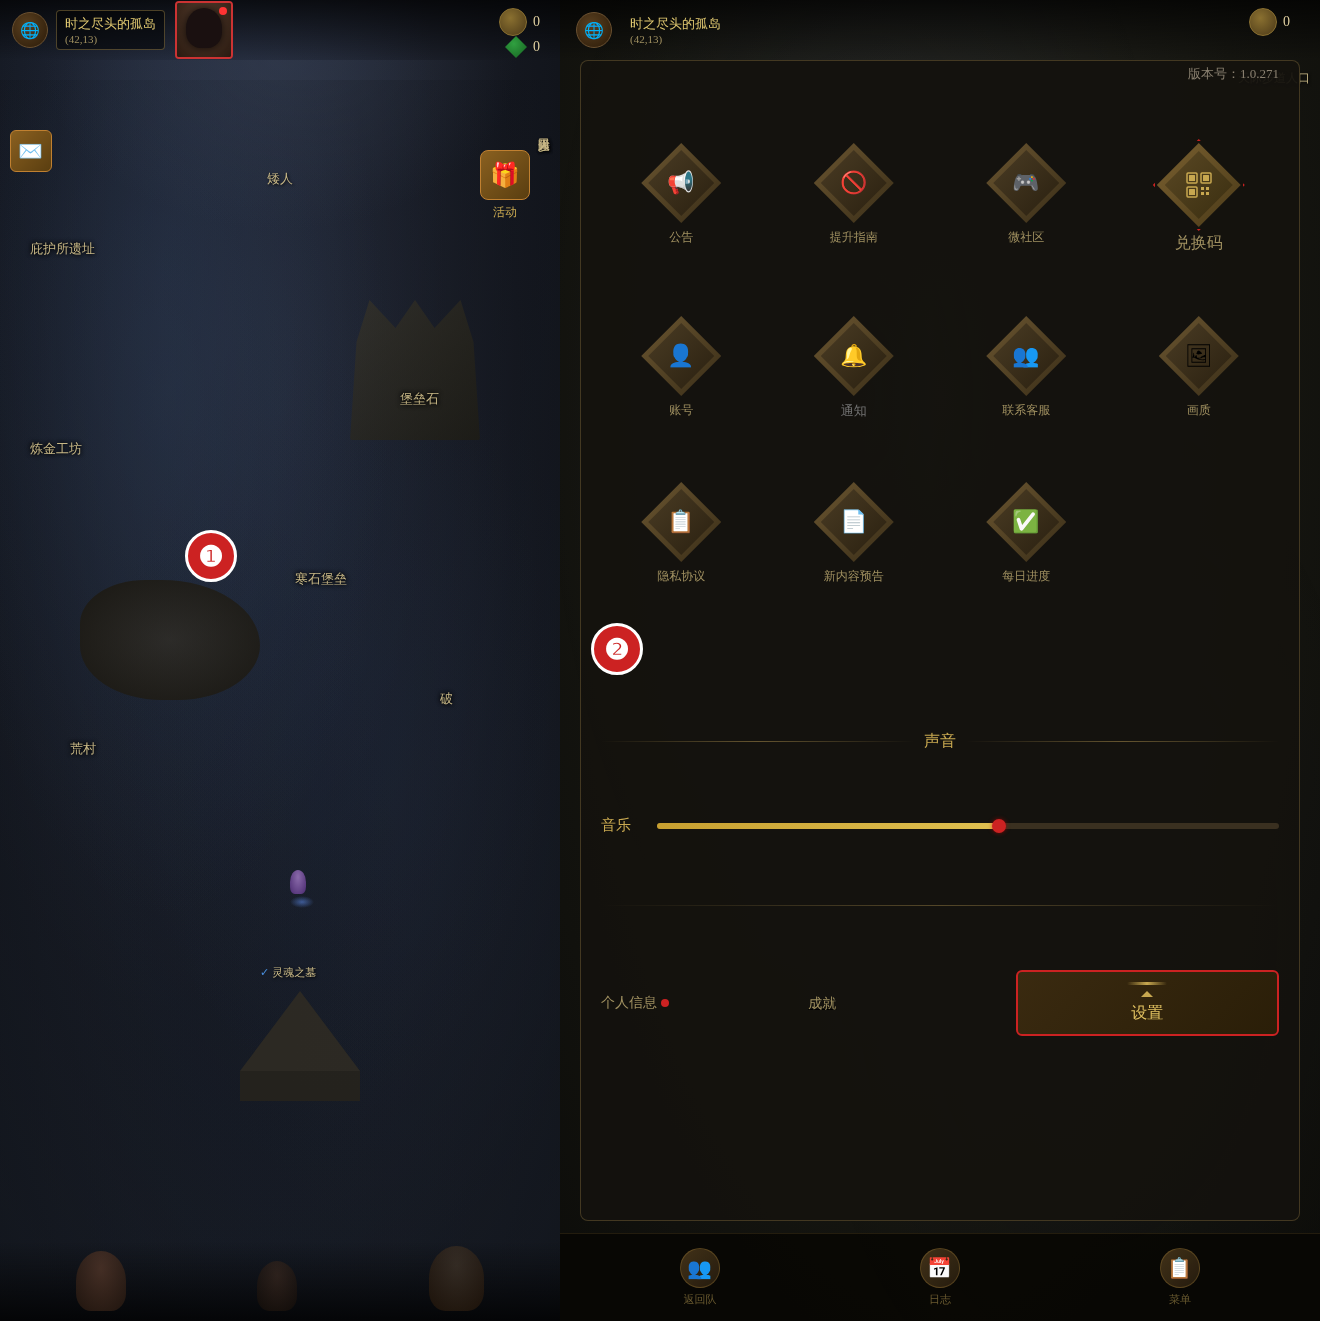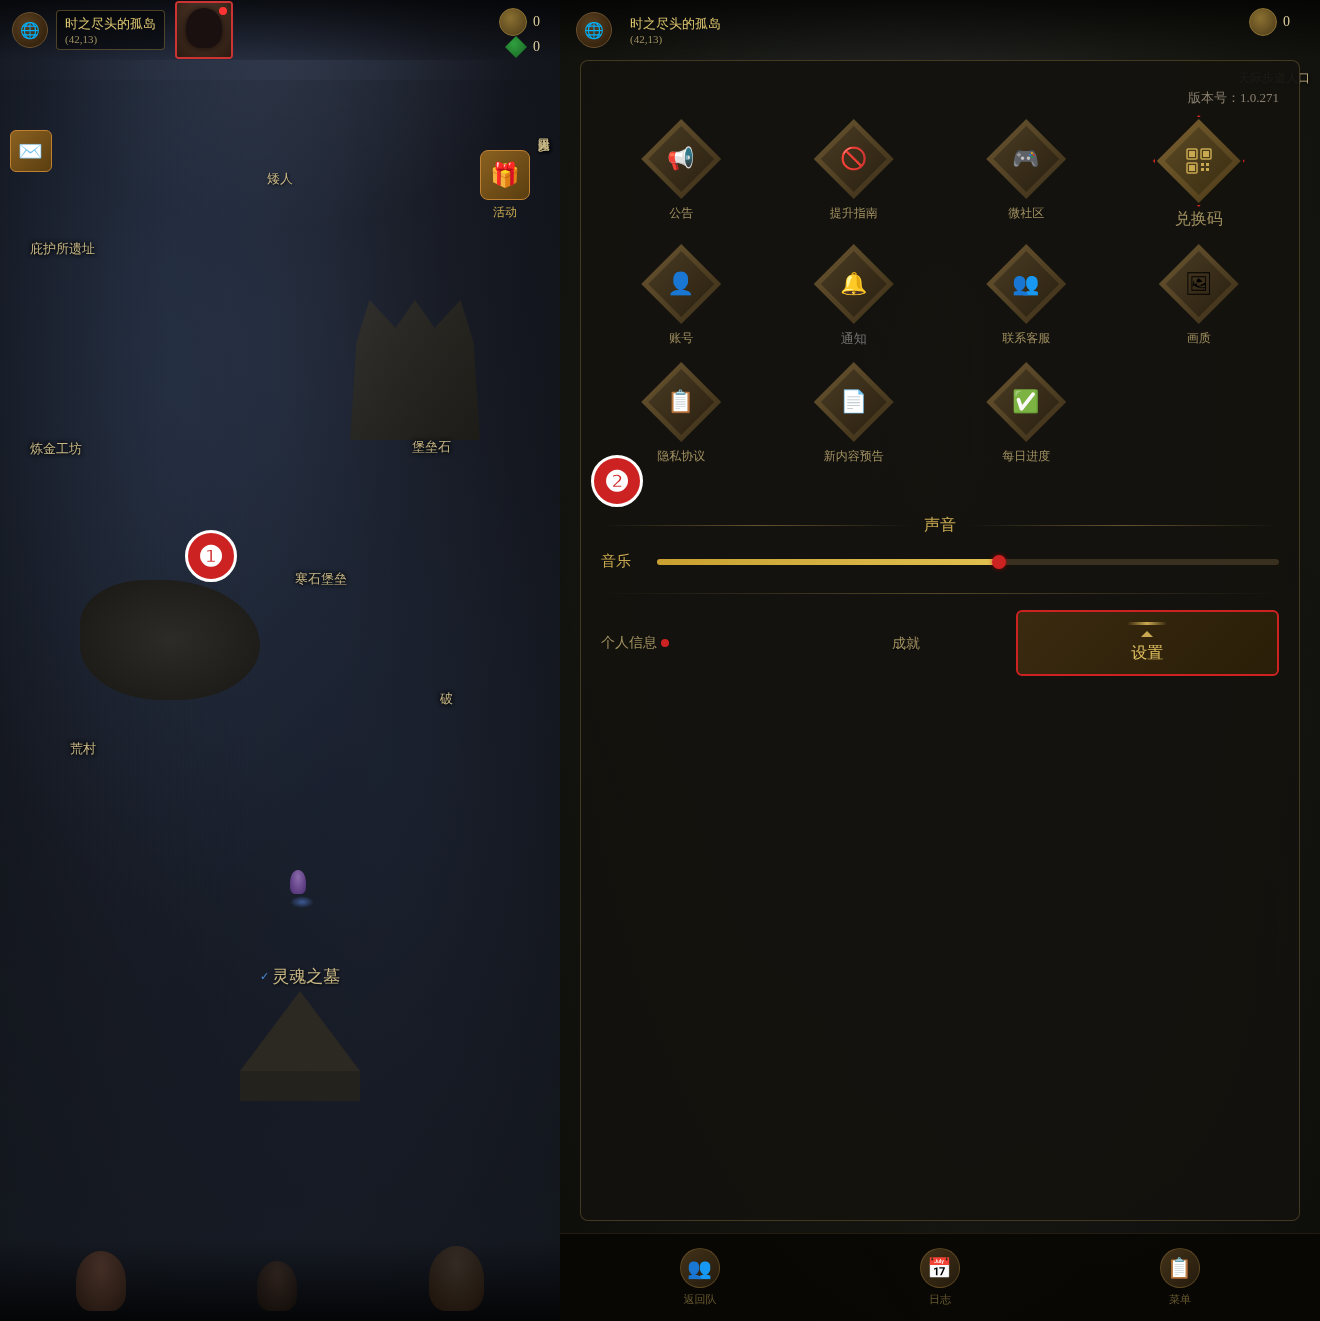--- a/index.html
+++ b/index.html
@@ -179,21 +179,22 @@
       position: absolute;
       top: 60px;
       left: 20px;
       right: 20px;
       bottom: 100px;
       background: rgba(20,18,14,0.95);
       border: 1px solid rgba(180,150,80,0.3);
       border-radius: 8px;
       display: flex;
       flex-direction: column;
-      padding: 28px 20px;
+      padding: 4px 20px;
+      gap: 48px;
     }
 
     .version-text {
       text-align: right;
       color: #8a8070;
       font-size: 13px;
       margin-bottom: 12px;
     }
 
     .section-divider {
@@ -414,28 +415,28 @@
     <div class="activity-icon-box">🎁</div>
     <span class="activity-label">活动</span>
   </div>
 
   <div style="position:absolute;top:130px;right:8px;">
     <div style="color:#c8b886;font-size:12px;writing-mode:vertical-rl;text-orientation:mixed;text-shadow:1px 1px 3px #000;">天际步道人口</div>
   </div>
 
   <div class="map-area-label" style="top:240px;left:30px;">庇护所遗址</div>
   <div class="map-area-label" style="top:440px;left:30px;">炼金工坊</div>
-  <div class="map-area-label" style="top:390px;left:412px;margin-top:48px;">堡垒石</div>
+  <div class="map-area-label" style="top:390px;left:400px;">堡垒石</div>
   <div class="map-area-label" style="top:570px;left:295px;">寒石堡垒</div>
   <div class="map-area-label" style="top:740px;left:70px;">荒村</div>
   <div class="map-area-label" style="top:690px;left:440px;">破</div>
 
   <div style="position:absolute;top:965px;left:260px;display:flex;align-items:center;gap:3px;">
     <span style="color:#4a90e0;font-size:11px;">✓</span>
-    <span style="color:#c8b886;font-size:17px;text-shadow:1px 1px 3px #000;">灵魂之墓</span>
+    <span style="color:#c8b886;font-size:11px;text-shadow:1px 1px 3px #000;">灵魂之墓</span>
   </div>
 
   <div class="step-badge" style="top:530px;left:185px;">❶</div>
 
   <div style="position:absolute;top:870px;left:290px;">
     <div style="width:16px;height:24px;background:radial-gradient(ellipse at 50% 30%,#8a6aaa 0%,#4a2a70 100%);border-radius:50% 50% 30% 30%;"></div>
     <div style="width:24px;height:12px;background:radial-gradient(ellipse,rgba(100,150,255,0.5) 0%,transparent 70%);margin-top:2px;"></div>
   </div>
 
   <div style="position:absolute;bottom:0;left:0;right:0;height:80px;
@@ -630,21 +631,21 @@
 
     <div class="deco-line"></div>
 
     <div style="display:flex;align-items:center;gap:12px;padding:8px 0;">
 
       <div style="display:flex;align-items:center;gap:4px;flex:1;">
         <span style="color:#a09060;font-size:14px;">个人信息</span>
         <div style="width:8px;height:8px;background:#cc2222;border-radius:50%;flex-shrink:0;"></div>
       </div>
 
-      <div style="flex:1;text-align:center;text-decoration:underline;">
+      <div style="flex:1;text-decoration:underline;">
         <span style="color:#a09060;font-size:14px;">成就</span>
       </div>
 
       <div style="position:relative;border:2px solid #cc2222;border-radius:6px;padding:10px 32px;background:linear-gradient(135deg,#3a2a10 0%,#2a1e08 100%);display:flex;flex-direction:column;align-items:center;gap:4px;cursor:pointer;flex:1;">
         <div style="width:40px;height:3px;background:linear-gradient(to right,transparent,#c8a850,transparent);border-radius:2px;"></div>
         <div style="width:0;height:0;border-left:6px solid transparent;border-right:6px solid transparent;border-bottom:6px solid #c8a850;margin:2px 0;"></div>
         <span style="color:#e0c060;font-size:16px;">设置</span>
       </div>
     </div>
 

